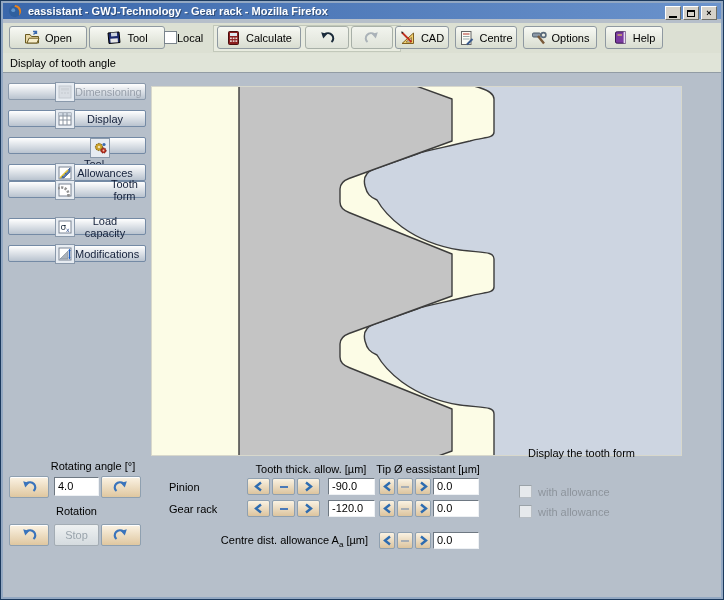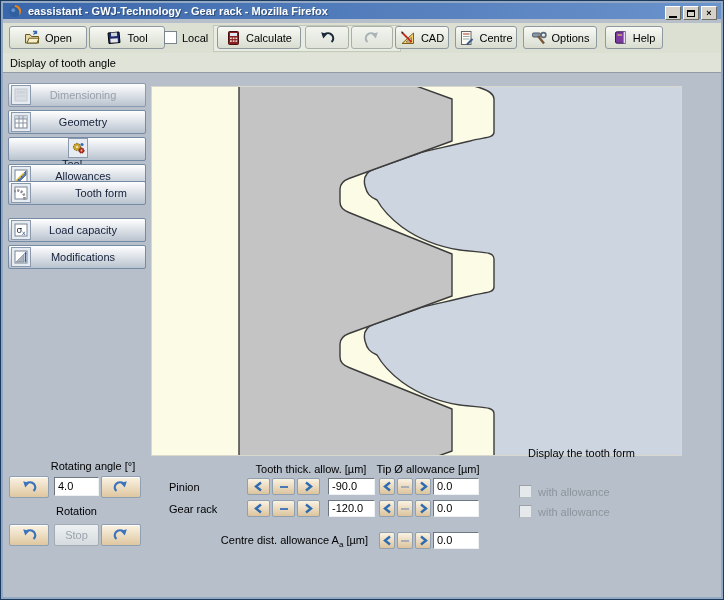--- a/index.html
+++ b/index.html
@@ -17,31 +17,31 @@
   .wb .bar{display:block;width:8px;height:2px;background:#000;margin-top:7px;}
   .wb .box{display:block;width:8px;height:7px;border:1px solid #000;border-top-width:2px;box-sizing:border-box;}
   
   .toolbar{position:absolute;left:2px;top:22px;right:2px;height:30px;background:#dce0d3;border-bottom:1px solid #aab2a6;}
   .calcpanel{position:absolute;left:210px;top:2px;width:186px;height:25px;background:#e9ece0;border:1px solid #c2c8ba;}
   .tbtn{position:absolute;top:3px;height:23px;box-sizing:border-box;display:flex;align-items:center;justify-content:center;
     gap:5px;font-size:11px;color:#000;background:linear-gradient(#f8f9f4,#d8ddd0);
     border:1px solid #8f99a1;border-radius:3px;cursor:default;}
   .tbtn svg{flex:0 0 auto;}
   .flatbtn{background:linear-gradient(#f2f4ee,#dfe3d9);border-color:#a8b0a8;}
-  .chkrow{position:absolute;display:flex;align-items:center;gap:5px;font-size:11px;color:#000;}
+  .chkrow{position:absolute;display:flex;align-items:center;gap:0;font-size:11px;color:#000;}
   .chkbox{width:13px;height:13px;background:#fff;border:1px solid #7a848c;box-sizing:border-box;}
   
   .subhdr{position:absolute;left:2px;top:52px;right:2px;height:20px;background:#e0e4d8;
     border-bottom:1px solid #929ca4;font-size:11px;color:#000;line-height:20px;padding-left:7px;box-sizing:border-box;}
   
   .content{position:absolute;left:2px;top:73px;right:2px;bottom:2px;background:#b6bfca;}
   
-  .sbtn{position:absolute;left:5px;width:138px;height:24px;box-sizing:border-box;
+  .sbtn{position:absolute;left:5px;width:138px;height:17px;box-sizing:border-box;
     background:linear-gradient(#ffffff,#b9c3cf);border:1px solid #748aa5;border-radius:2px;
-    display:flex;align-items:center;font-size:11px;color:#14203a;cursor:default;}
+    display:flex;align-items:center;font-size:11px;color:#14203a;cursor:default;padding-left:44px;}
   .sbtn .well{width:20px;height:20px;margin-left:2px;background:#e7ecf2;border:1px solid #8a99ab;
     box-sizing:border-box;display:flex;align-items:center;justify-content:center;flex:0 0 auto;}
   .sbtn .lbl{flex:1;text-align:center;margin-right:10px;}
   .sbtn.disabled{border-color:#8a99ab;}
   .sbtn.disabled .lbl{color:#98a0ab;}
   .sbtn.disabled .well svg{opacity:.45;}
   
   .canvas{position:absolute;left:148px;top:12px;width:529px;height:368px;border:1px solid #d8d8cc;
     background:#fcfce6;}
   
@@ -208,21 +208,21 @@
       <span class="well">
         <svg width="14" height="14" viewBox="0 0 14 14">
             <rect x="1" y="1" width="12" height="12" fill="#fff" stroke="#7a8494"></rect>
             <rect x="1" y="1" width="12" height="3" fill="#d0d8e2"></rect>
             <line x1="1" y1="4" x2="13" y2="4" stroke="#8a94a0"></line>
             <line x1="1" y1="8" x2="13" y2="8" stroke="#8a94a0"></line>
             <line x1="5" y1="1" x2="5" y2="13" stroke="#8a94a0"></line>
             <line x1="9" y1="1" x2="9" y2="13" stroke="#8a94a0"></line>
           </svg>
       </span>
-      <span class="lbl">Geometry</span>
+      <span class="lbl">Display</span>
     </div>
 
     <div class="sbtn" style="top:63px;flex-direction:column;">
       <span class="well">
         <svg width="14" height="14" viewBox="0 0 14 14">
             <circle cx="6" cy="6" r="3.6" fill="#c8a028" stroke="#7a5a10" stroke-width="1" stroke-dasharray="1.6 1"></circle>
             <circle cx="6" cy="6" r="1.3" fill="#f0e0b0"></circle>
             <circle cx="10.5" cy="9.5" r="2.6" fill="#b83020" stroke="#701810" stroke-dasharray="1.3 .9"></circle>
             <circle cx="10.5" cy="9.5" r="0.9" fill="#f0c0b0"></circle>
             <circle cx="11" cy="3.5" r="1.6" fill="#3a6ab0"></circle>
@@ -329,21 +329,21 @@
       <svg width="16" height="14" viewBox="0 0 16 14" style="transform:scaleX(-1);">
         <path d="M12.5 11 A4.6 4.3 0 1 0 5.5 3.6" fill="none" stroke="#3a74bc" stroke-width="2.2"></path>
         <polygon points="2.2,1.2 8.2,3 4.2,7.4" fill="#3a74bc"></polygon>
       </svg>
     </div>
 
     <div class="lab" style="left:166px;top:407px;">Pinion</div>
     <div class="lab" style="left:166px;top:429px;">Gear rack</div>
 
     <div class="lab center" style="left:238px;top:389px;width:140px;">Tooth thick. allow. [µm]</div>
-    <div class="lab center" style="left:368px;top:389px;width:114px;">Tip Ø allowance [µm]</div>
+    <div class="lab center" style="left:368px;top:389px;width:114px;">Tip Ø eassistant [µm]</div>
 
     <div class="spin" style="left:244px;top:404px;">
       <div class="sb">
           <svg width="9" height="11" viewBox="0 0 9 11">
             <polyline points="7,1.5 2,5.5 7,9.5" fill="none" stroke="#2e6cb0" stroke-width="2.4"></polyline>
           </svg>
         </div>
       <div class="sb">
           <span class="minus"></span>
         </div>

